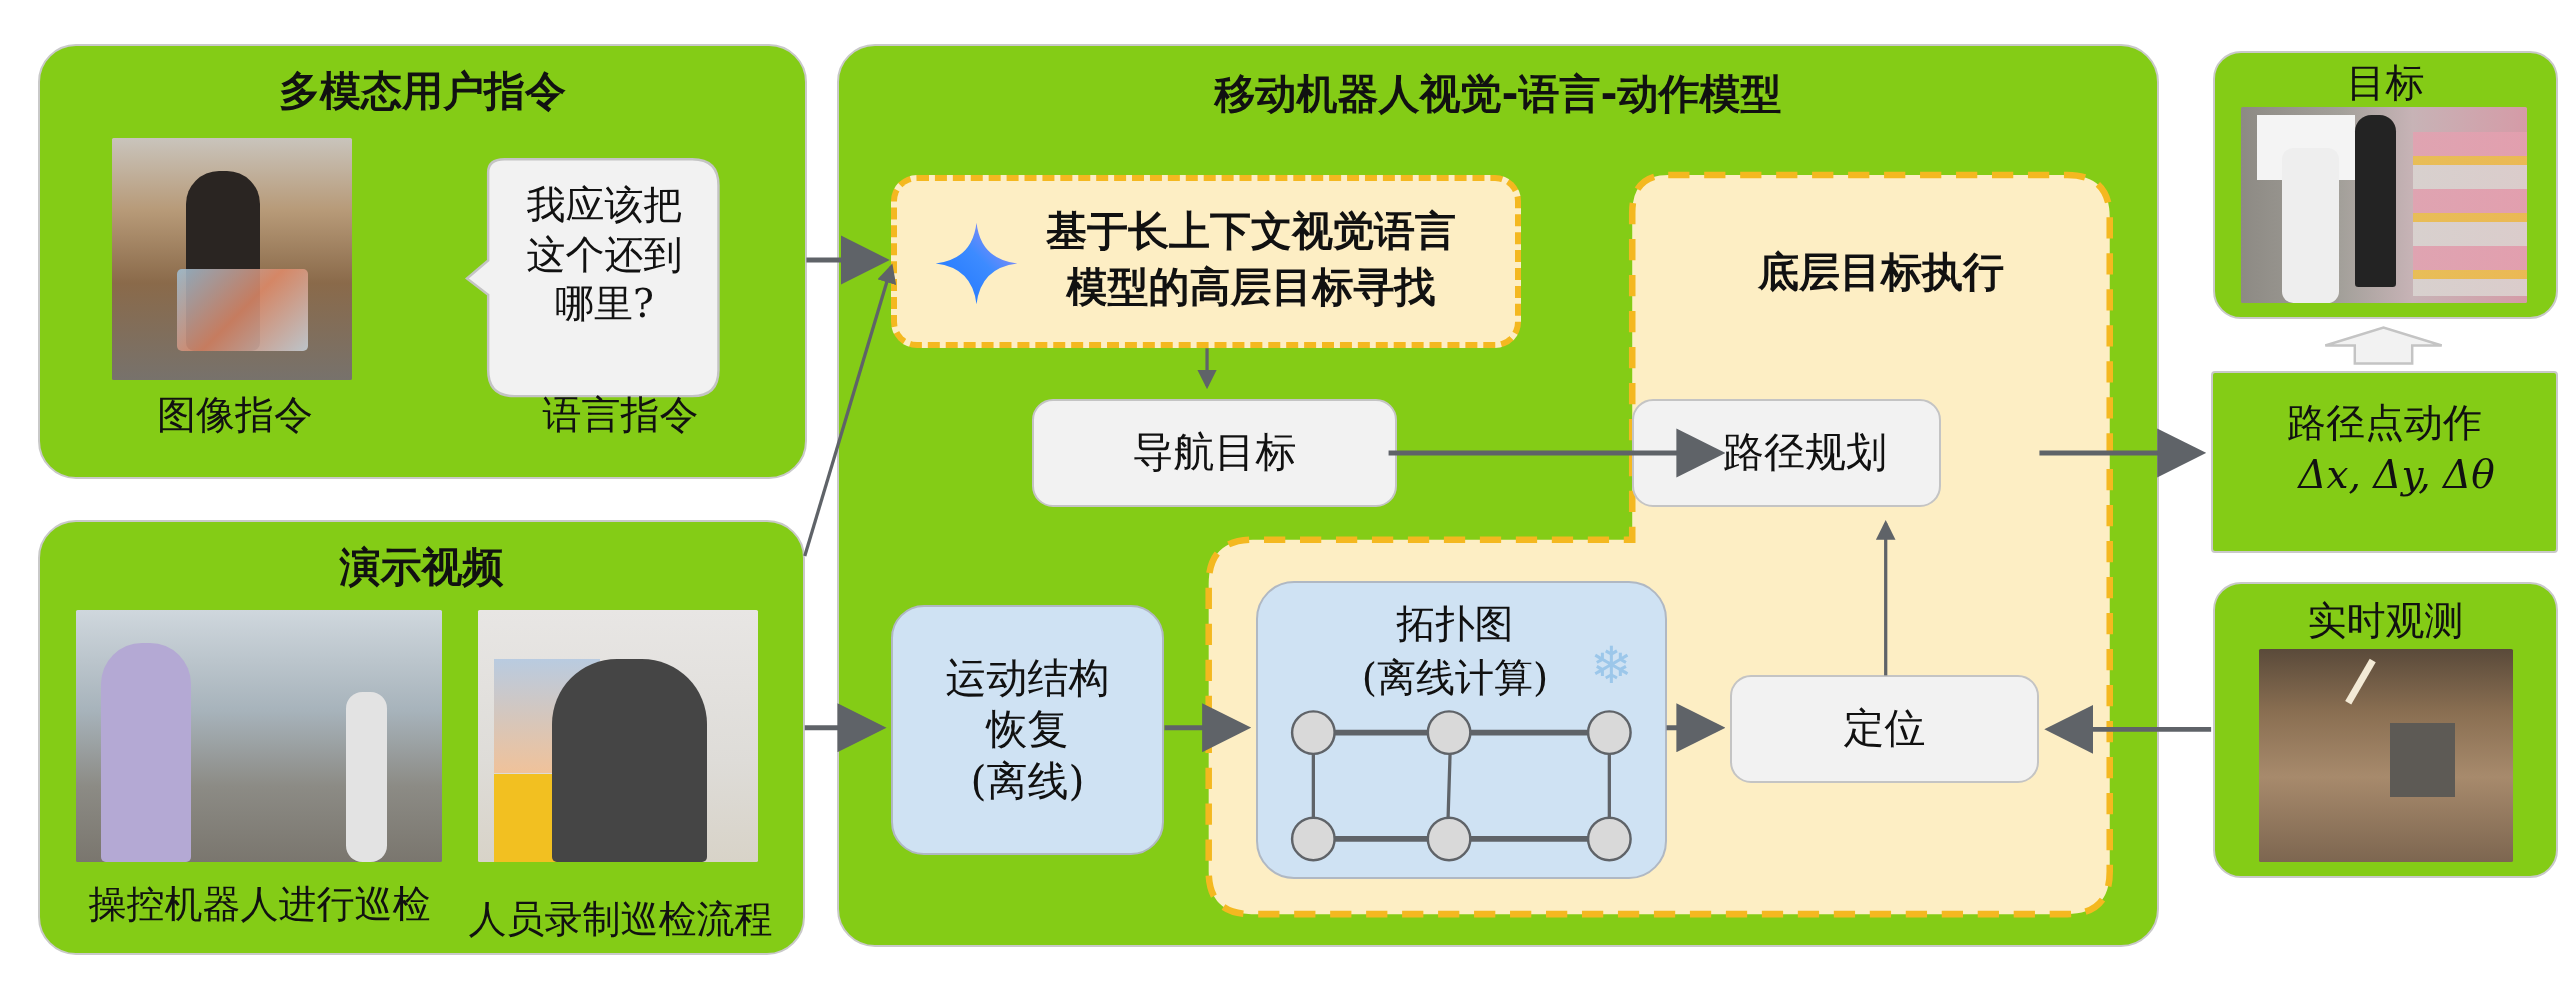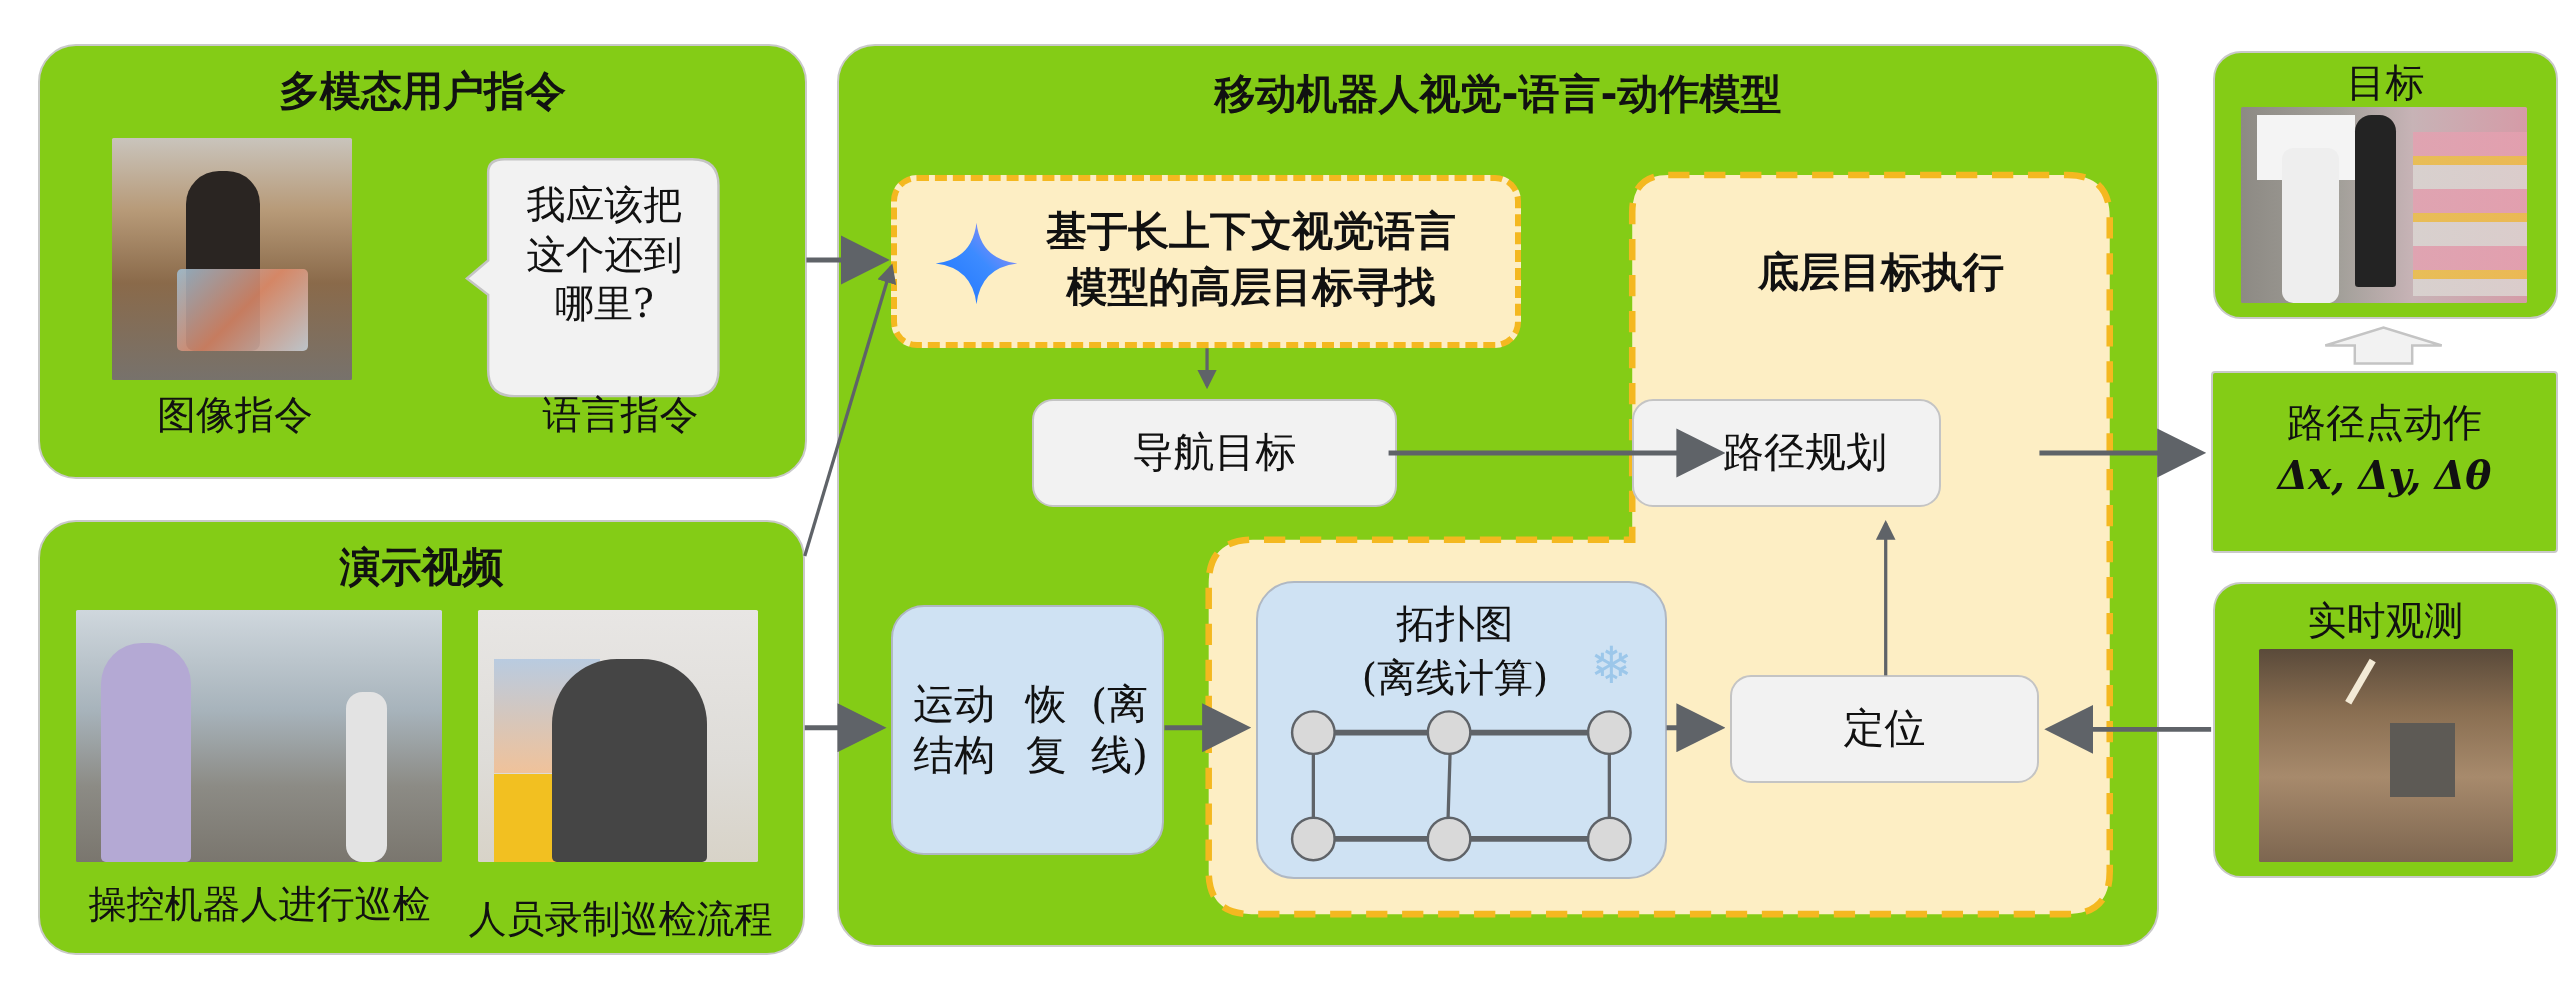--- a/index.html
+++ b/index.html
@@ -74,21 +74,21 @@
 <div class="title" style="left:1014px;top:260px;width:474px;">模型的高层目标寻找</div>
 
 <div class="box gray-box" style="left:1024px;top:399px;width:365px;height:108px;margin-left:8px;">
   <span>导航目标</span>
 </div>
 
 <div class="box gray-box" style="left:1632px;top:399px;width:309px;height:108px;padding-left:37px;">
   <span>路径规划</span>
 </div>
 
-<div class="box blue-box" style="left:891px;top:605px;width:273px;height:250px;border-radius:33px;flex-direction:row;">
+<div class="box blue-box" style="left:891px;top:605px;width:273px;height:250px;border-radius:33px;flex-direction:column;">
   <span>运动结构</span>
   <span>恢复</span>
   <span>(离线)</span>
 </div>
 
 <div class="box blue-box" style="left:1256px;top:581px;width:411px;height:298px;border-radius:38px;align-items:flex-start;"></div>
 <div class="label" style="left:1308px;top:597px;width:294px;">拓扑图</div>
 <div class="label" style="left:1308px;top:651px;width:294px;">(离线计算)</div>
 <div class="abs" style="left:1590px;top:640px;font-size:51px;color:#9cc7ea;line-height:1;">❄</div>
 <svg class="overlay" width="2576" height="982" viewBox="0 0 3150 1201">
@@ -126,21 +126,21 @@
     <div class="abs" style="left:172px;top:24.5px;width:114px;height:164px;background:repeating-linear-gradient(180deg,#e5a0b0 0 24.5px,#f0c040 24.5px 33px,#dcd8d4 33px 57px);opacity:0.8;"></div>
   </div>
 </div>
 
 <svg class="abs" style="left:2322px;top:324px;" width="123" height="43" viewBox="0 0 150 52">
   <path d="M4 26 L75 4 L146 26 L110 26 L110 48 L40 48 L40 26 Z" fill="#f2f2f2" stroke="#c4c4c4" stroke-width="3"></path>
 </svg>
 
 <div class="panel" style="left:2211px;top:371px;width:347px;height:182px;border-radius:4px;">
   <div class="label" style="left:0;top:23px;width:100%;">路径点动作</div>
-  <div class="label" style="left:0;top:79px;width:100%;font-style:italic;font-weight:bold;">Δx, Δy, Δθ</div>
+  <div class="label" style="left:12px;top:79px;width:100%;font-style:italic;">Δx, Δy, Δθ</div>
 </div>
 
 <div class="panel" style="left:2213px;top:582px;width:345px;height:296px;border-radius:28px;">
   <div class="label" style="left:0;top:9.8px;width:100%;">实时观测</div>
   <div class="photo" style="left:44px;top:65px;width:254px;height:213px;background:linear-gradient(180deg,#5a4a3a 0%,#8a6f52 30%,#a78a6c 60%,#7d6650 100%);">
     <div class="abs" style="left:131px;top:74px;width:65px;height:74px;background:#5d5a55;"></div>
     <div class="abs" style="left:98px;top:8.2px;width:6.5px;height:49px;background:#f3ead6;transform:rotate(30deg);"></div>
   </div>
 </div>
 

